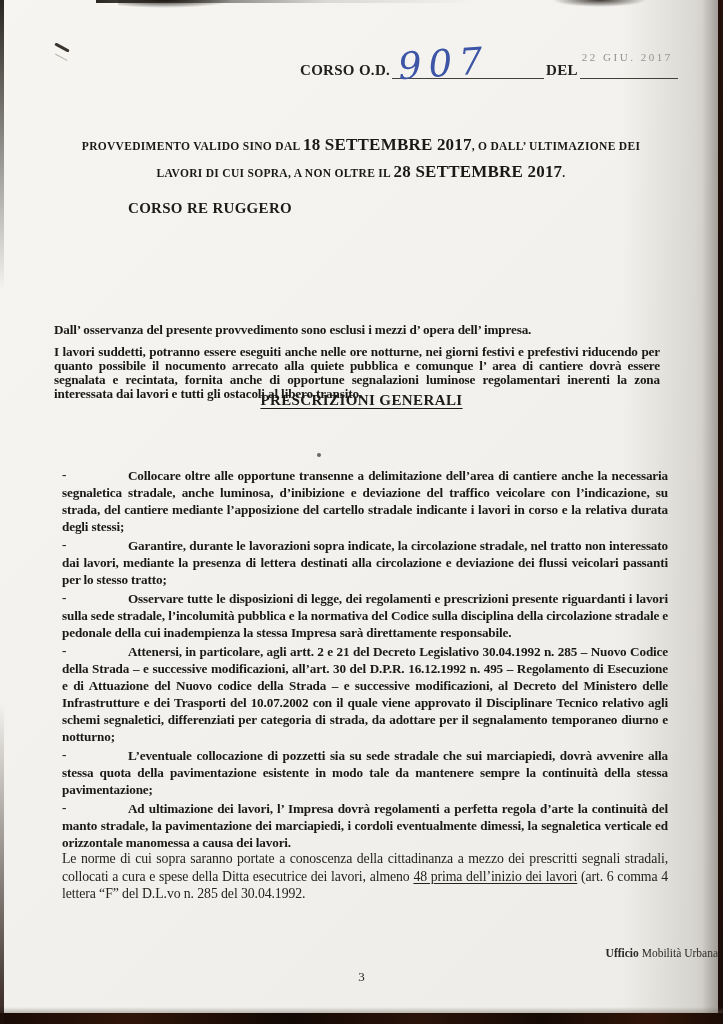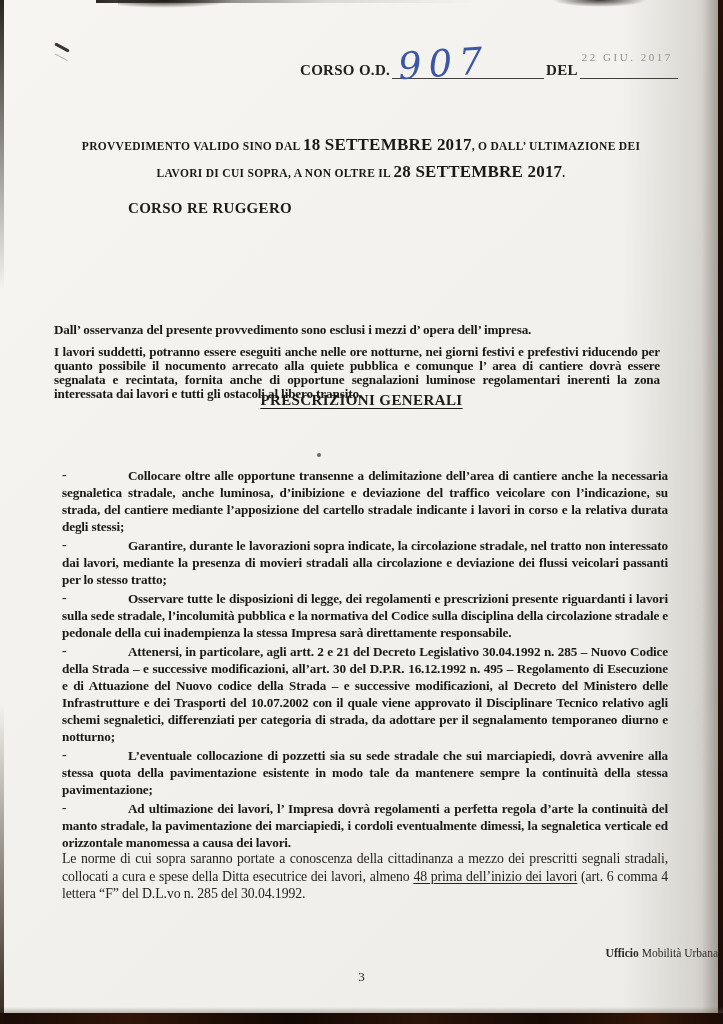--- a/index.html
+++ b/index.html
@@ -119,21 +119,21 @@
   </div>
 
 
   <div class="bullets">
     <div class="bullet">
       <span class="dash">-</span>
       <span class="btxt">Collocare oltre alle opportune transenne a delimitazione dell’area di cantiere anche la necessaria segnaletica stradale, anche luminosa, d’inibizione e deviazione del traffico veicolare con l’indicazione, su strada, del cantiere mediante l’apposizione del cartello stradale indicante i lavori in corso e la relativa durata degli stessi;</span>
     </div>
     <div class="bullet">
       <span class="dash">-</span>
-      <span class="btxt">Garantire, durante le lavorazioni sopra indicate, la circolazione stradale, nel tratto non interessato dai lavori, mediante la presenza di movieri stradali alla circolazione e deviazione dei flussi veicolari passanti per lo stesso tratto;</span>
+      <span class="btxt">Garantire, durante le lavorazioni sopra indicate, la circolazione stradale, nel tratto non interessato dai lavori, mediante la presenza di lettera destinati alla circolazione e deviazione dei flussi veicolari passanti per lo stesso tratto;</span>
     </div>
     <div class="bullet">
       <span class="dash">-</span>
       <span class="btxt">Osservare tutte le disposizioni di legge, dei regolamenti e prescrizioni presente riguardanti i lavori sulla sede stradale, l’incolumità pubblica e la normativa del Codice sulla disciplina della circolazione stradale e pedonale della cui inadempienza la stessa Impresa sarà direttamente responsabile.</span>
     </div>
     <div class="bullet">
       <span class="dash">-</span>
       <span class="btxt">Attenersi, in particolare, agli artt. 2 e 21 del Decreto Legislativo 30.04.1992 n. 285 – Nuovo Codice della Strada – e successive modificazioni, all’art. 30 del D.P.R. 16.12.1992 n. 495 – Regolamento di Esecuzione e di Attuazione del Nuovo codice della Strada – e successive modificazioni, al Decreto del Ministero delle Infrastrutture e dei Trasporti del 10.07.2002 con il quale viene approvato il Disciplinare Tecnico relativo agli schemi segnaletici, differenziati per categoria di strada, da adottare per il segnalamento temporaneo diurno e notturno;</span>
     </div>
     <div class="bullet">

